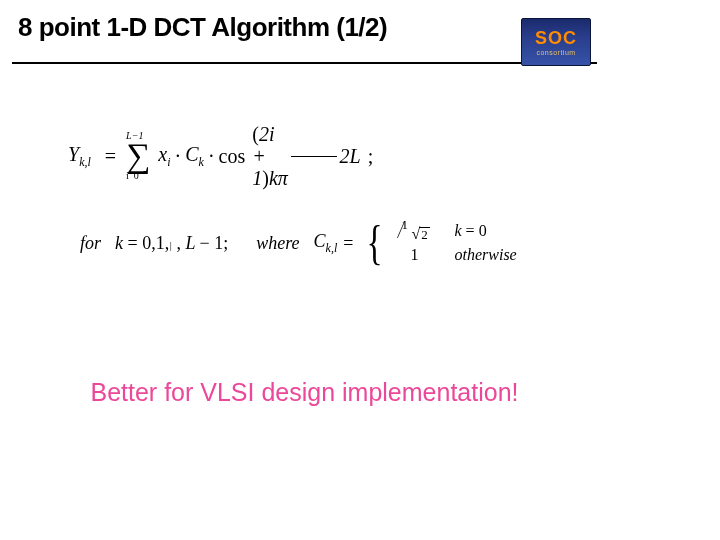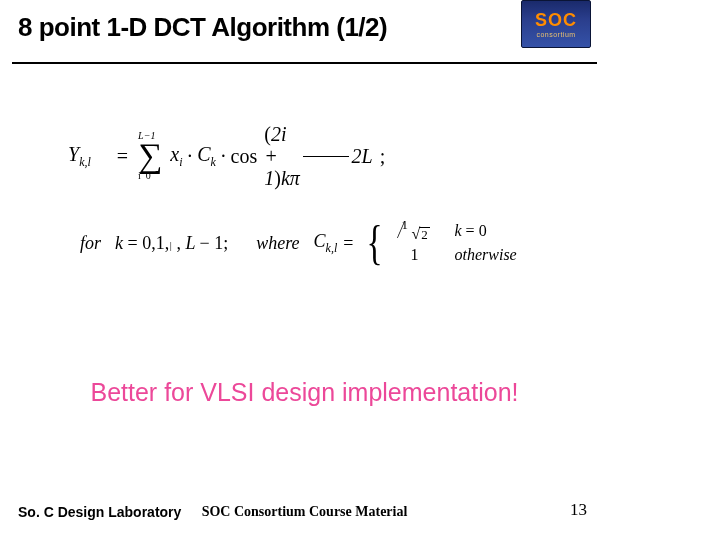--- a/index.html
+++ b/index.html
@@ -1,28 +1,28 @@
 <!DOCTYPE html>
 <html><head>
 <meta charset="utf-8">
 <style>
   * { box-sizing: border-box; margin: 0; padding: 0; }
   html, body { width: 720px; height: 540px; background: #fff; font-family: Arial, Helvetica, sans-serif; overflow: hidden; }
   .slide { position: relative; width: 609px; height: 540px; }
   .header { position: relative; height: 62px; padding: 12px 18px 0 18px; }
   .title { font-size: 26px; font-weight: bold; color: #000; letter-spacing: -0.5px; }
-  .logo { position: absolute; right: 18px; top: 0; width: 70px; height: 48px; text-align: right; }
+  .logo { position: absolute; right: 18px; top: 18px; width: 70px; height: 48px; text-align: right; }
   .logo-box { width: 70px; height: 48px; background: linear-gradient(180deg,#1a2a6c 0%, #2a3e8c 40%, #3552a8 100%); border: 1px solid #0a1436; border-radius: 2px; display: flex; flex-direction: column; align-items: center; justify-content: center; }
   .logo-main { color: #ff8c00; font-weight: bold; font-size: 18px; letter-spacing: 1px; line-height: 1; }
   .logo-sub { font-size: 7px; color: #e8c070; letter-spacing: 0.5px; margin-top: 2px; }
   .hr { border: none; border-top: 2.5px solid #000; margin: 0 12px; }
   .body { position: relative; padding: 60px 40px 0 40px; }
   .formula-block { font-family: "Times New Roman", Times, serif; font-style: italic; color: #000; }
   .eq1 { display: flex; align-items: center; font-size: 20px; margin-left: 28px; height: 64px; }
-  .eq1 .lhs { margin-right: 20px; }
+  .eq1 .lhs { margin-right: 8px; }
   .sub { font-size: 12px; vertical-align: sub; font-style: italic; }
   .bigop { display: inline-flex; flex-direction: column; align-items: flex-start; line-height: 1; margin: 4px 4px; font-style: normal; }
   .bigop .upper { font-size: 10px; font-style: italic; margin-bottom: -2px; }
   .bigop .sigma { font-size: 34px; font-family: "Times New Roman", serif; }
   .bigop .lower { font-size: 10px; margin-top: -2px; }
   .frac { display: inline-flex; flex-direction: row; align-items: center; vertical-align: middle; margin: 0 2px; font-style: normal; }
   .frac .num, .frac .den { padding: 0 3px; line-height: 1.1; font-style: italic; }
   .frac .bar { width: 100%; border-top: 1px solid #000; }
   .eq2 { display: flex; align-items: center; font-size: 18px; margin-left: 40px; margin-top: 28px; height: 54px; }
   .eq2 .gap { display: inline-block; width: 14px; }
@@ -126,19 +126,14 @@
             </span>
           </span>
         </span>
       </div>
 
     </div>
   </div>
 
   <div class="tagline">Better for VLSI design implementation!</div>
 
-  <div class="footer">
-    <div class="foot-left">So. C Design Laboratory</div>
-    <div class="foot-center">SOC Consortium Course Material</div>
-    <div class="foot-right">13</div>
-  </div>
 
 </div>
 
 </body></html>

